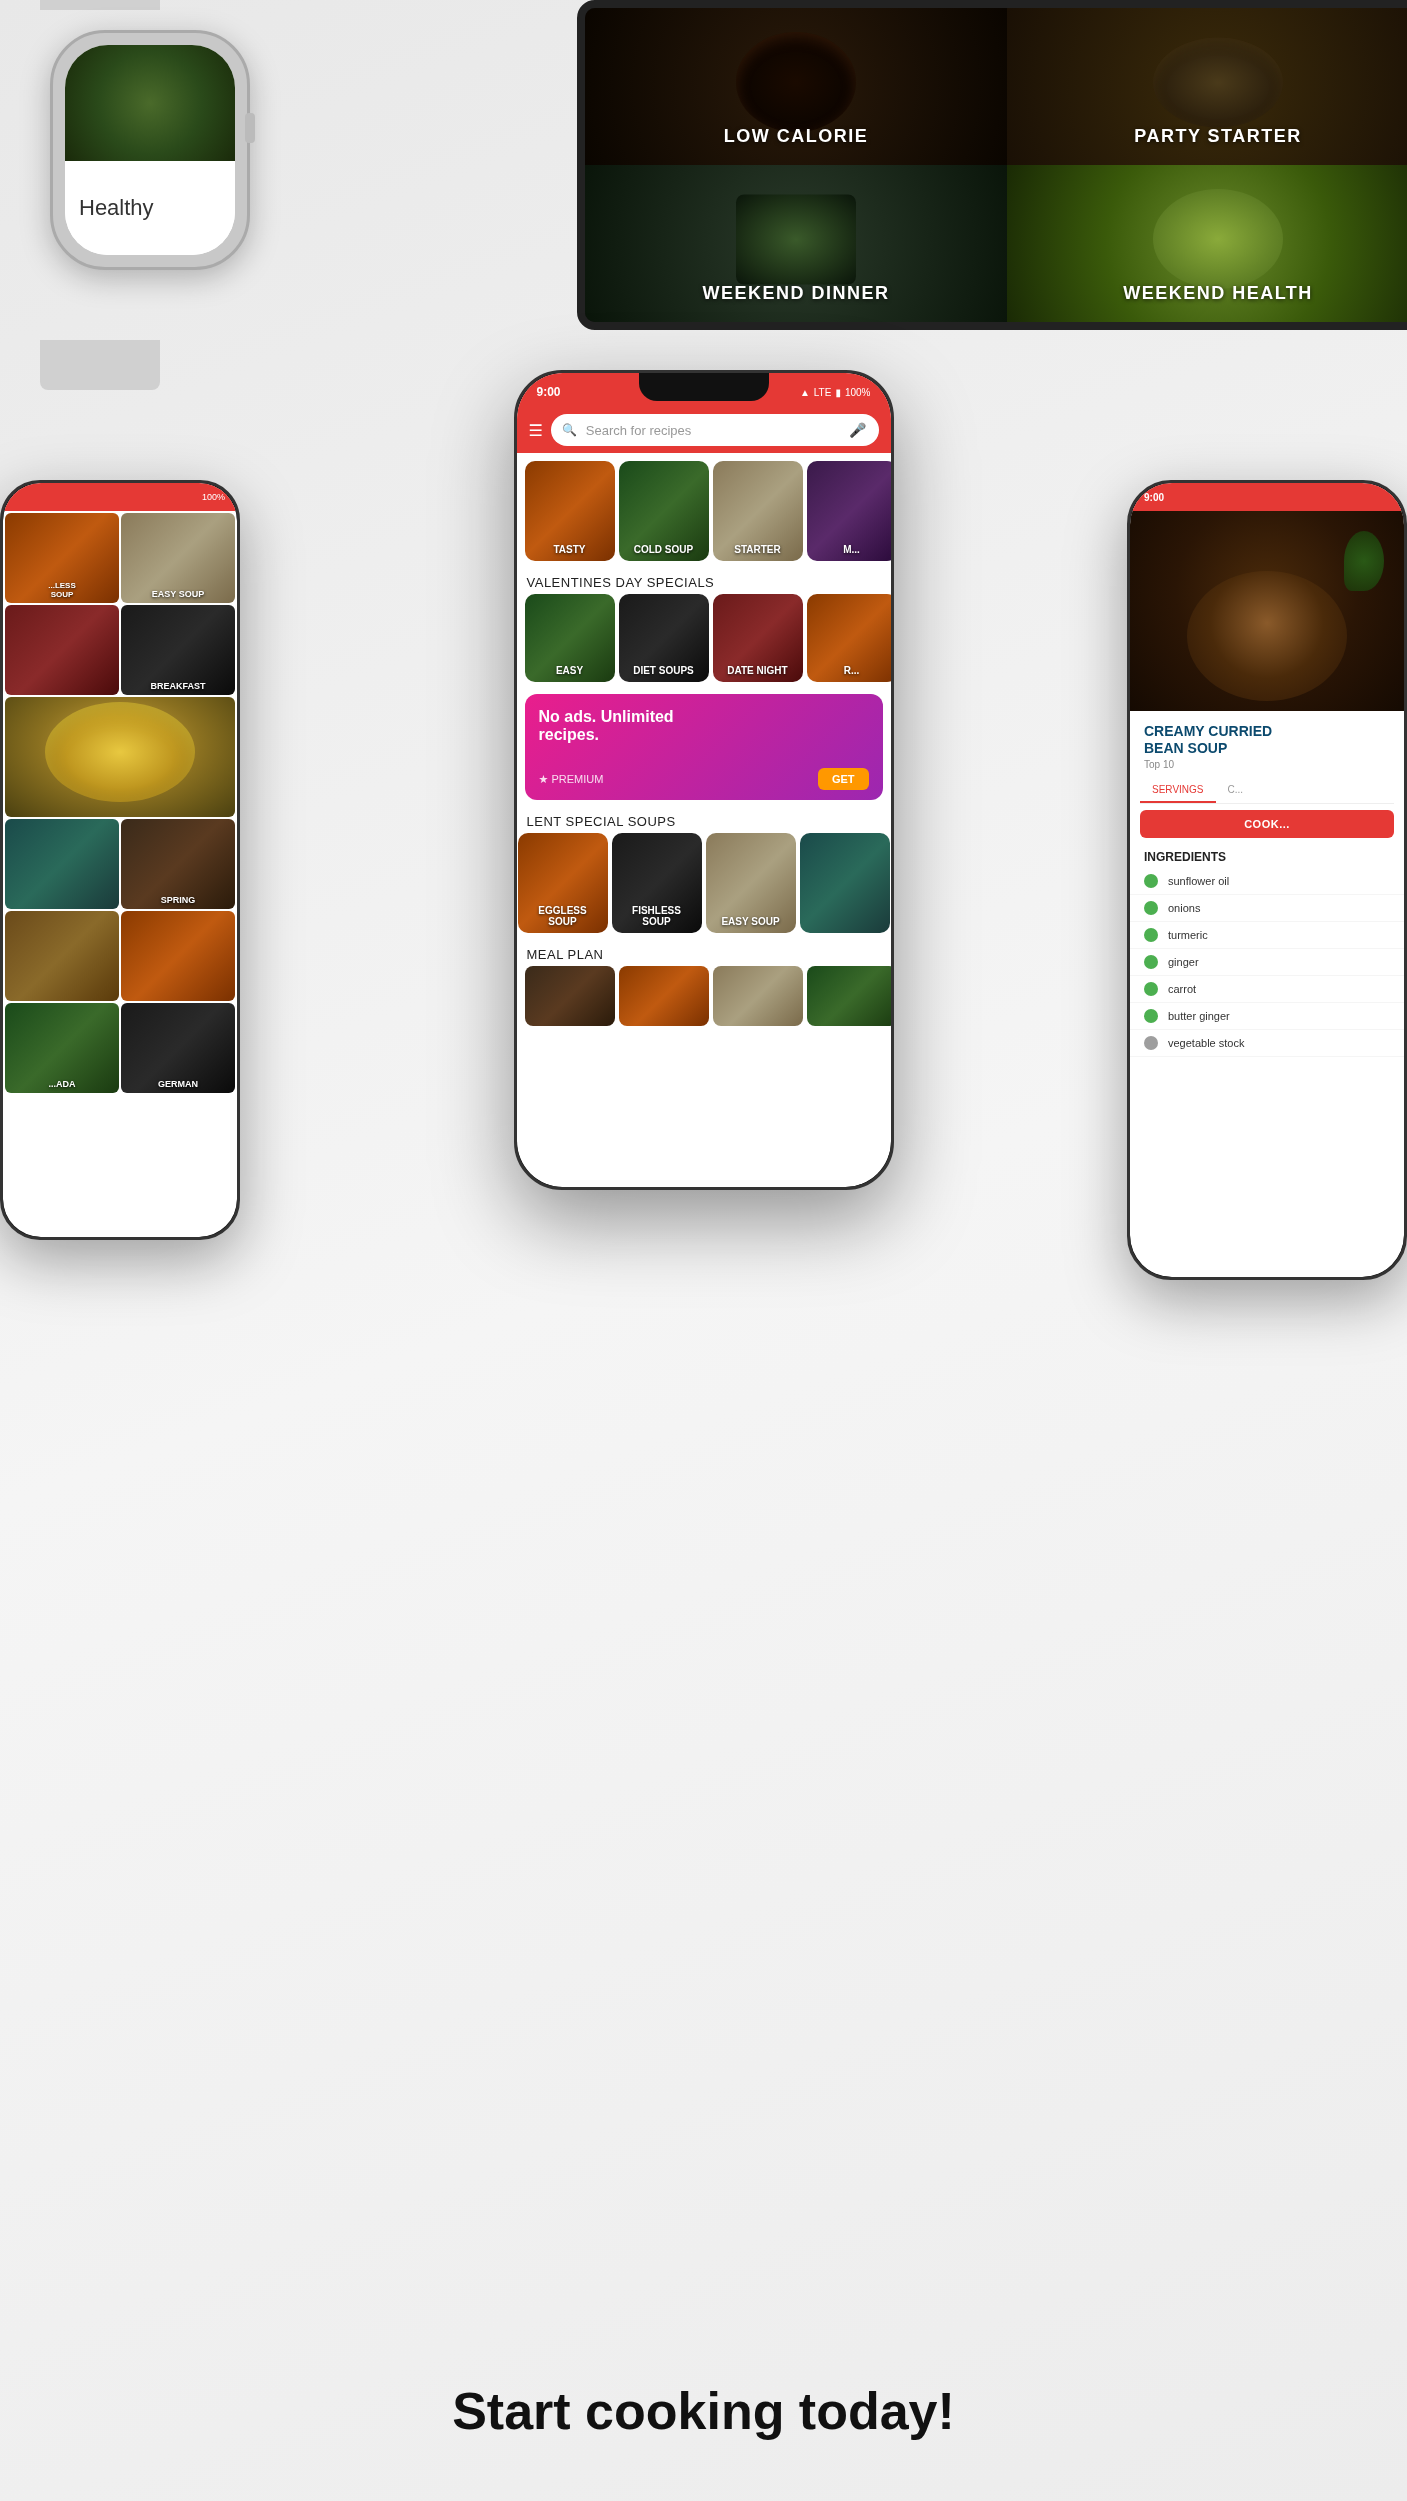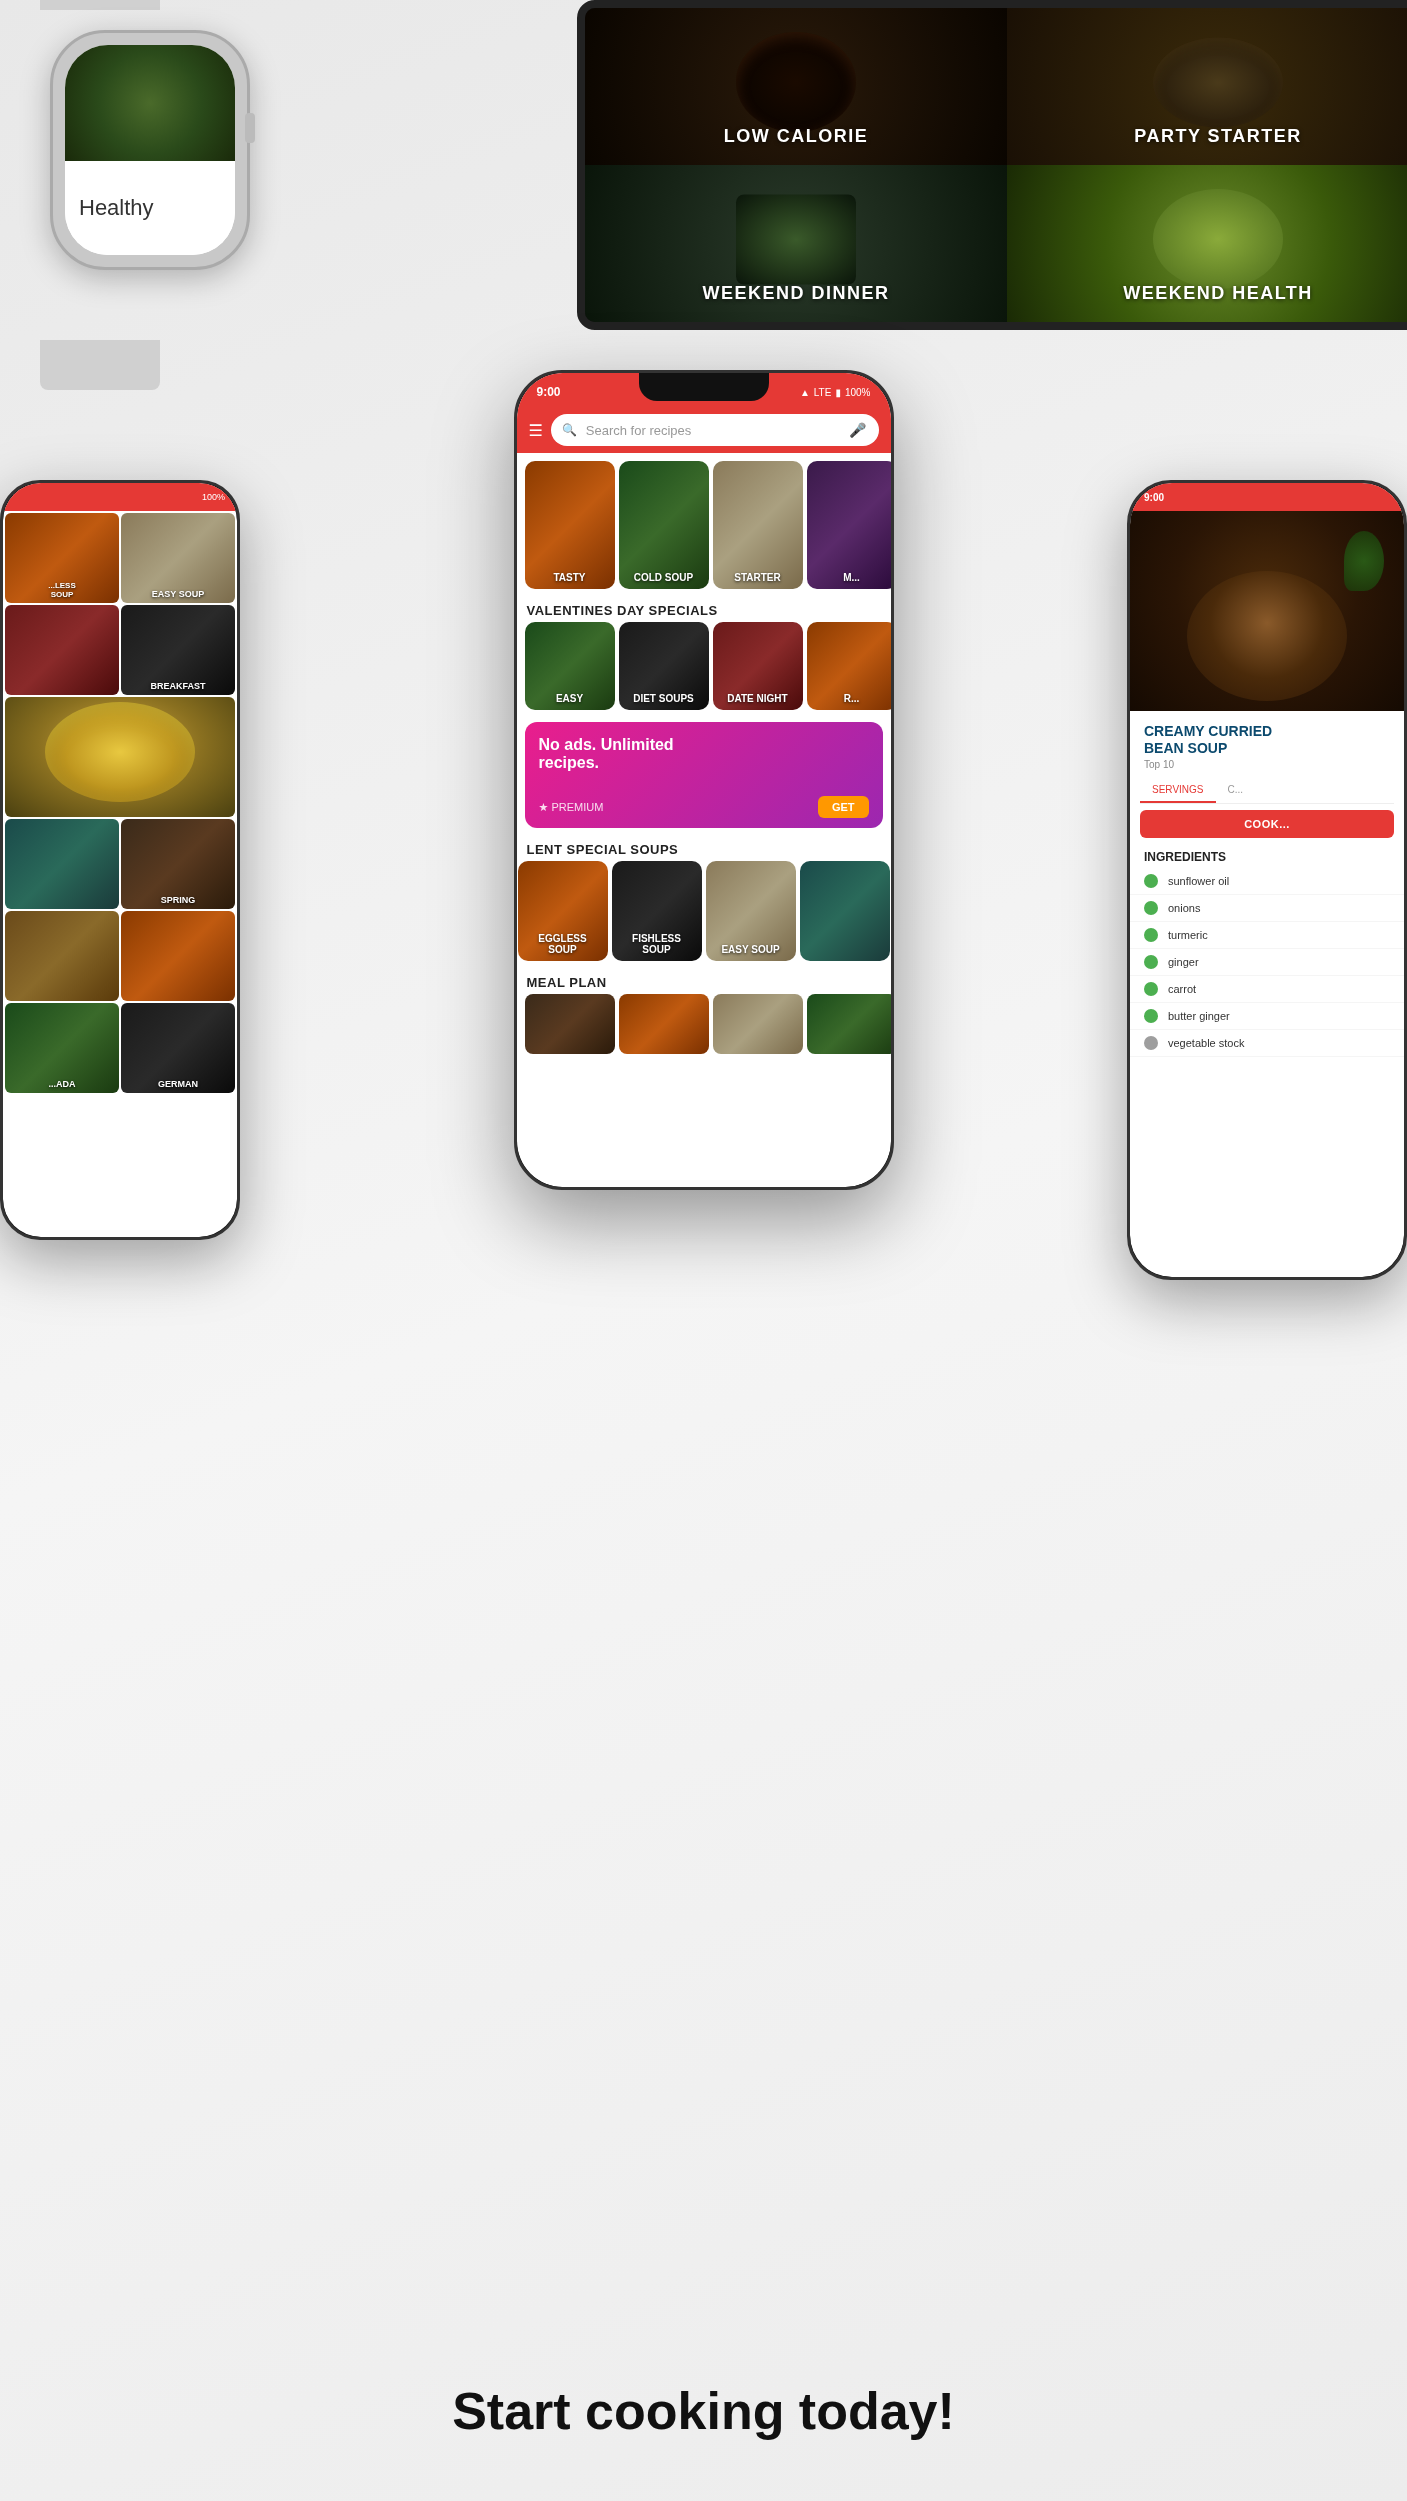--- a/index.html
+++ b/index.html
@@ -223,39 +223,39 @@
 
     
     .category-scroll {
       display: flex;
       gap: 4px;
       padding: 8px;
       overflow: hidden;
     }
     .category-card {
       flex: 0 0 90px;
-      height: 128px;
+      height: 100px;
       border-radius: 10px;
       overflow: hidden;
       position: relative;
     }
     .category-card-label {
       position: absolute;
       bottom: 6px;
       left: 0; right: 0;
       text-align: center;
       color: #fff;
       font-size: 10px;
       font-weight: 700;
       text-shadow: 0 1px 3px rgba(0,0,0,0.8);
     }
 
     .section-title {
       font-size: 13px;
-      font-weight: 700;
+      font-weight: 400;
       color: #222;
       padding: 6px 10px 4px;
       letter-spacing: 0.5px;
     }
 
     .valentines-row {
       display: flex;
       gap: 4px;
       padding: 0 8px 8px;
       overflow: hidden;

